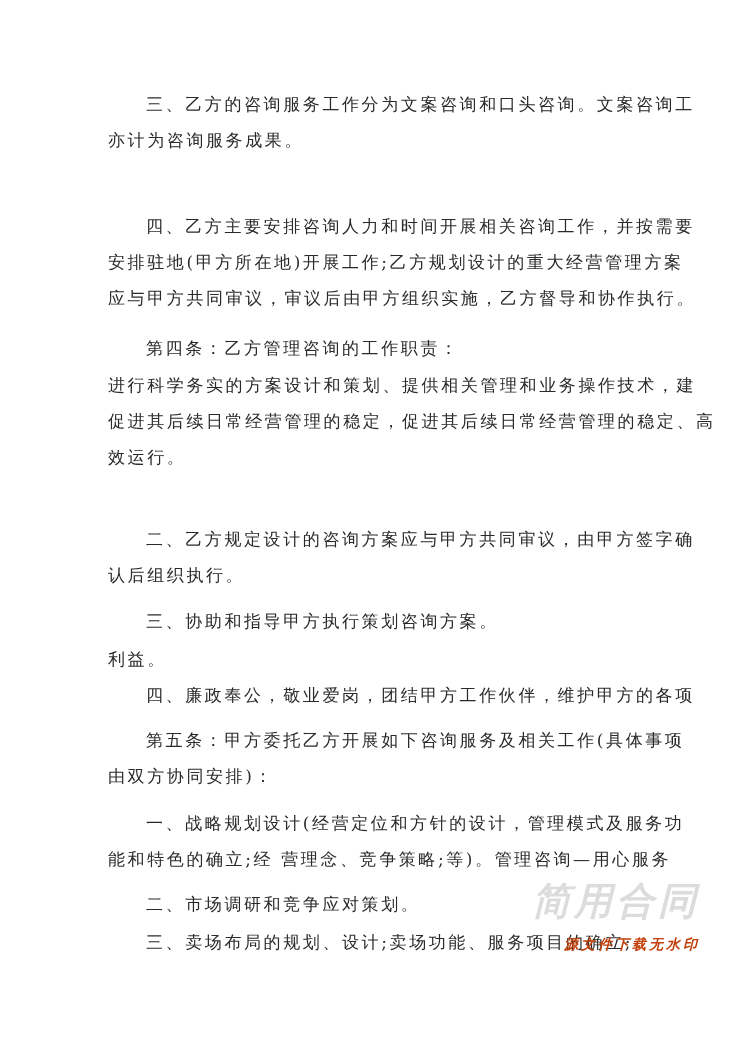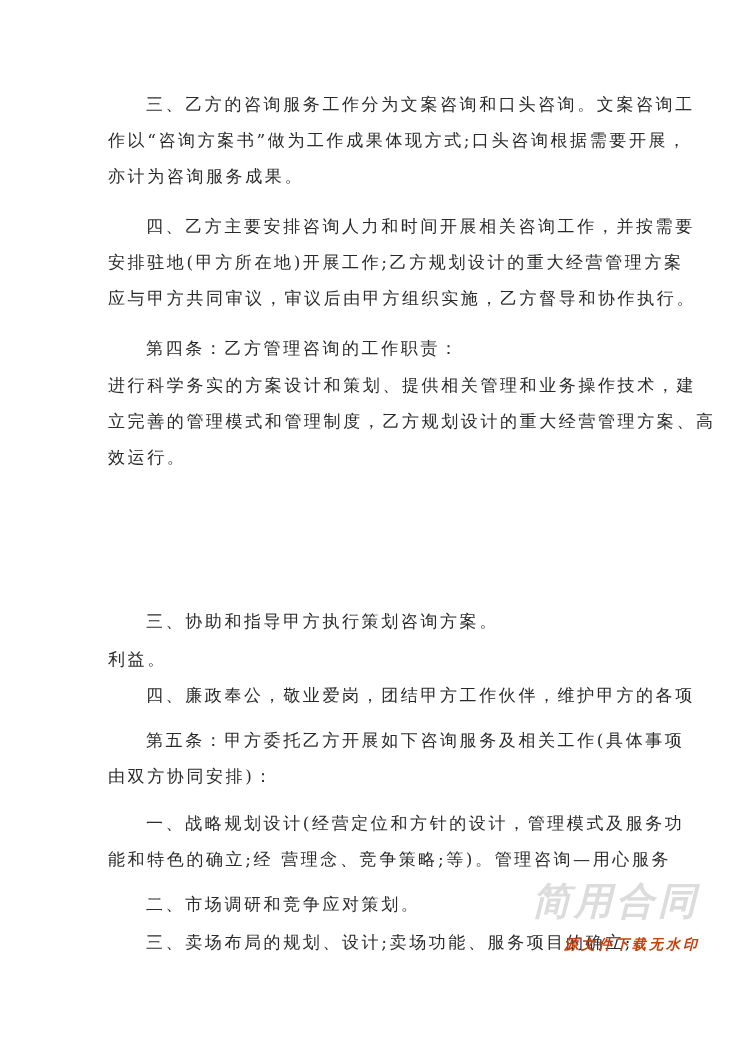--- a/index.html
+++ b/index.html
@@ -77,40 +77,43 @@
       font-style: italic;
     }
   </style>
 </head>
 <body>
 
 <div class="page">
 
   <p class="para" style="top:86px">
     <span class="line indent">三、乙方的咨询服务工作分为文案咨询和口头咨询。文案咨询工</span>
-    <span class="line">作以“咨询方案书”做为工作成果体现方式;口头咨询根据需要开展，</span>
     <span class="line">亦计为咨询服务成果。</span>
   </p>
 
   <p class="para" style="top:208px">
     <span class="line indent">四、乙方主要安排咨询人力和时间开展相关咨询工作，并按需要</span>
     <span class="line">安排驻地(甲方所在地)开展工作;乙方规划设计的重大经营管理方案</span>
     <span class="line">应与甲方共同审议，审议后由甲方组织实施，乙方督导和协作执行。</span>
   </p>
 
   <p class="para" style="top:330px">
     <span class="line indent">第四条：乙方管理咨询的工作职责：</span>
   </p>
 
   <p class="para" style="top:367px">
     <span class="line">进行科学务实的方案设计和策划、提供相关管理和业务操作技术，建</span>
-    <span class="line">立完善的管理模式和管理制度，乙方规划设计的重大经营管理方案、高</span>
+    <span class="line">促进其后续日常经营管理的稳定，促进其后续日常经营管理的稳定、高</span>
     <span class="line">效运行。</span>
   </p>
 
+  <p class="para" style="top:521px">
+    <span class="line indent">二、乙方规定设计的咨询方案应与甲方共同审议，由甲方签字确</span>
+    <span class="line">认后组织执行。</span>
+  </p>
 
   <p class="para" style="top:603px">
     <span class="line indent">三、协助和指导甲方执行策划咨询方案。</span>
   </p>
 
   <p class="para" style="top:641px">
     <span class="line">利益。</span>
     <span class="line indent">四、廉政奉公，敬业爱岗，团结甲方工作伙伴，维护甲方的各项</span>
   </p>
 

